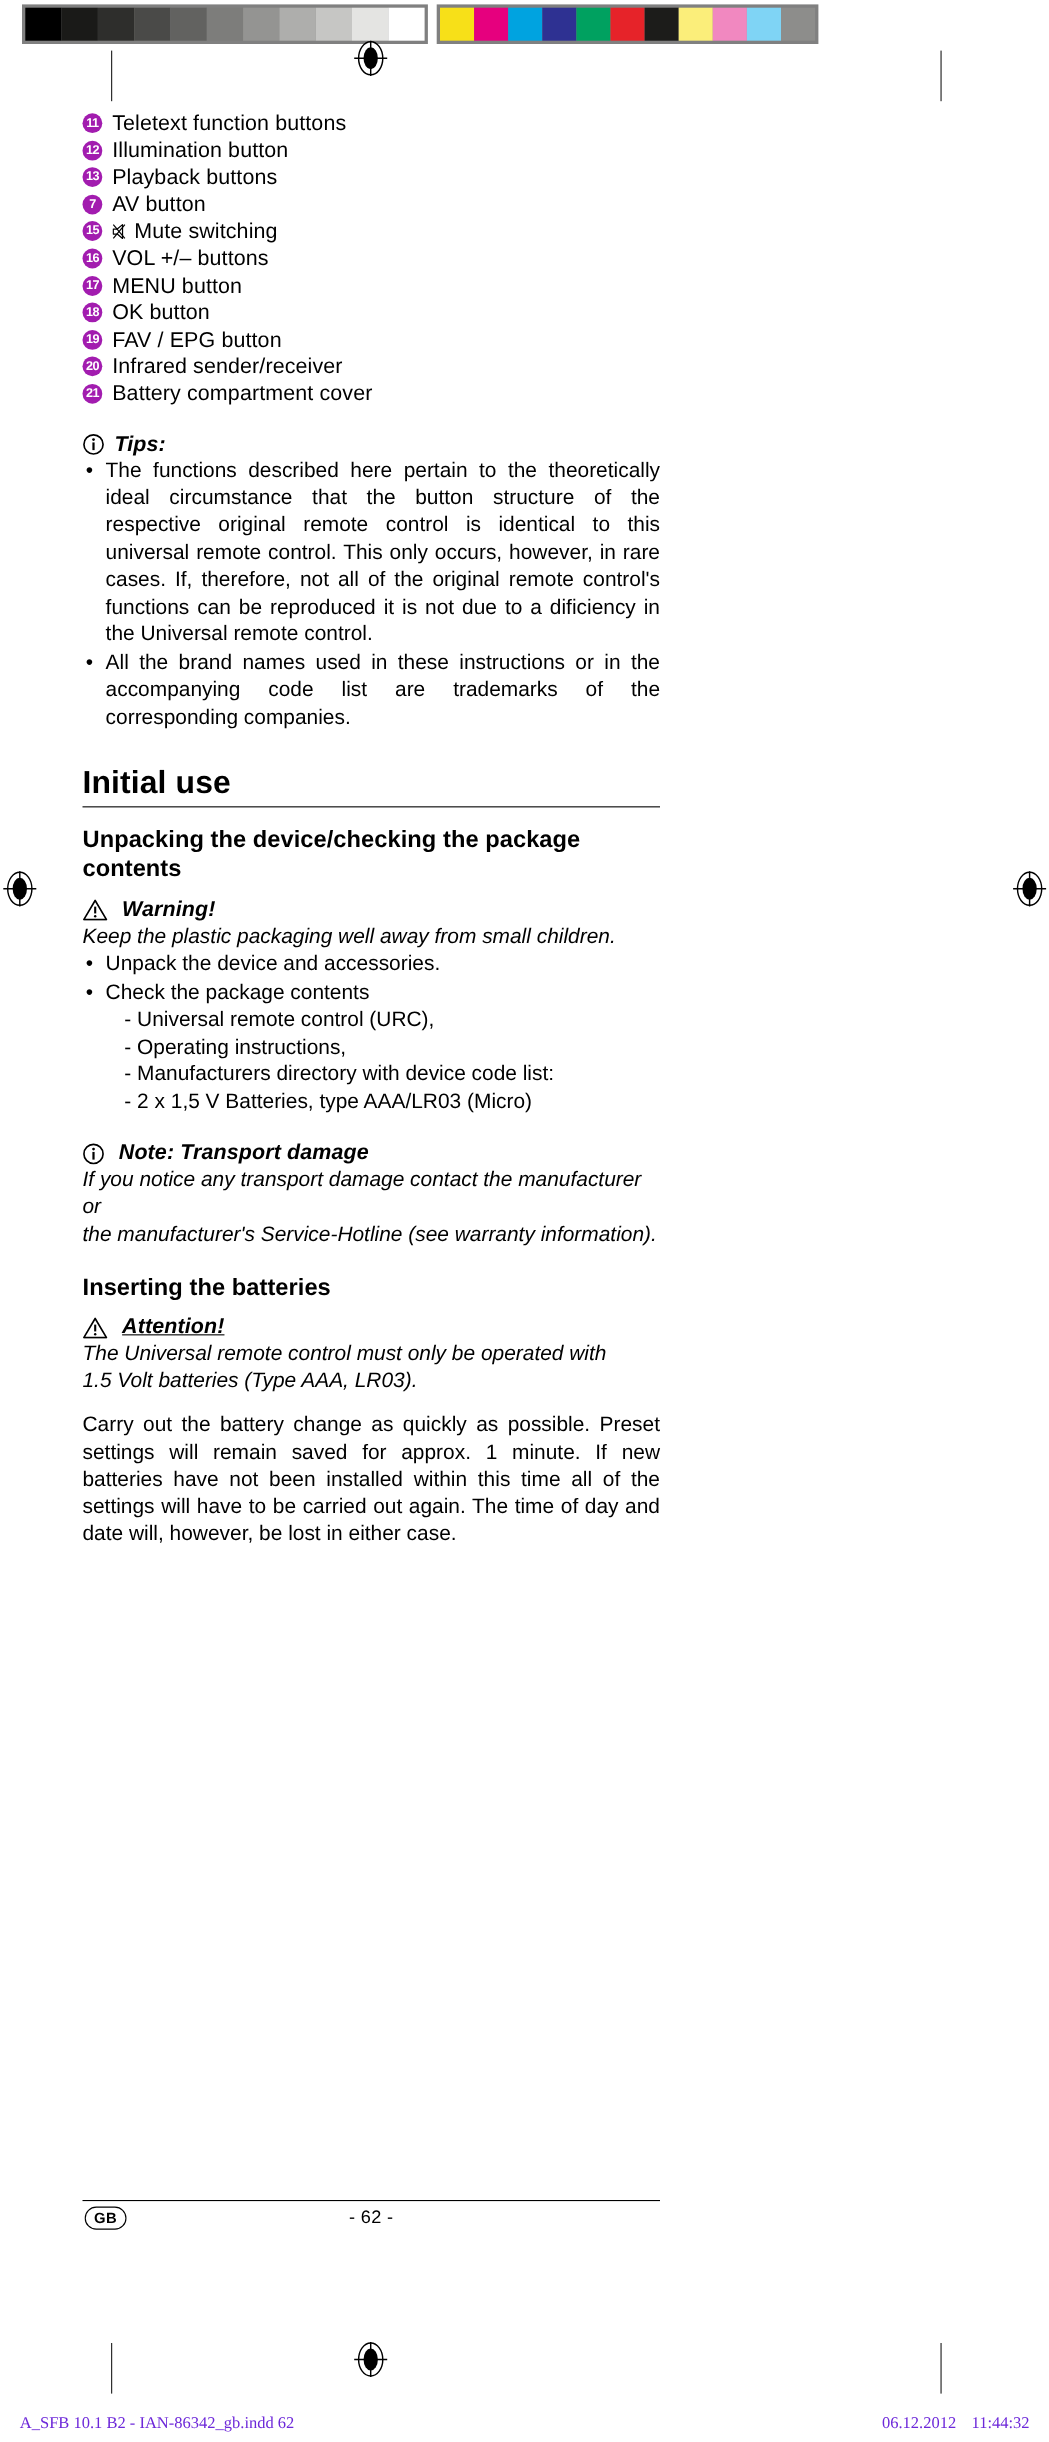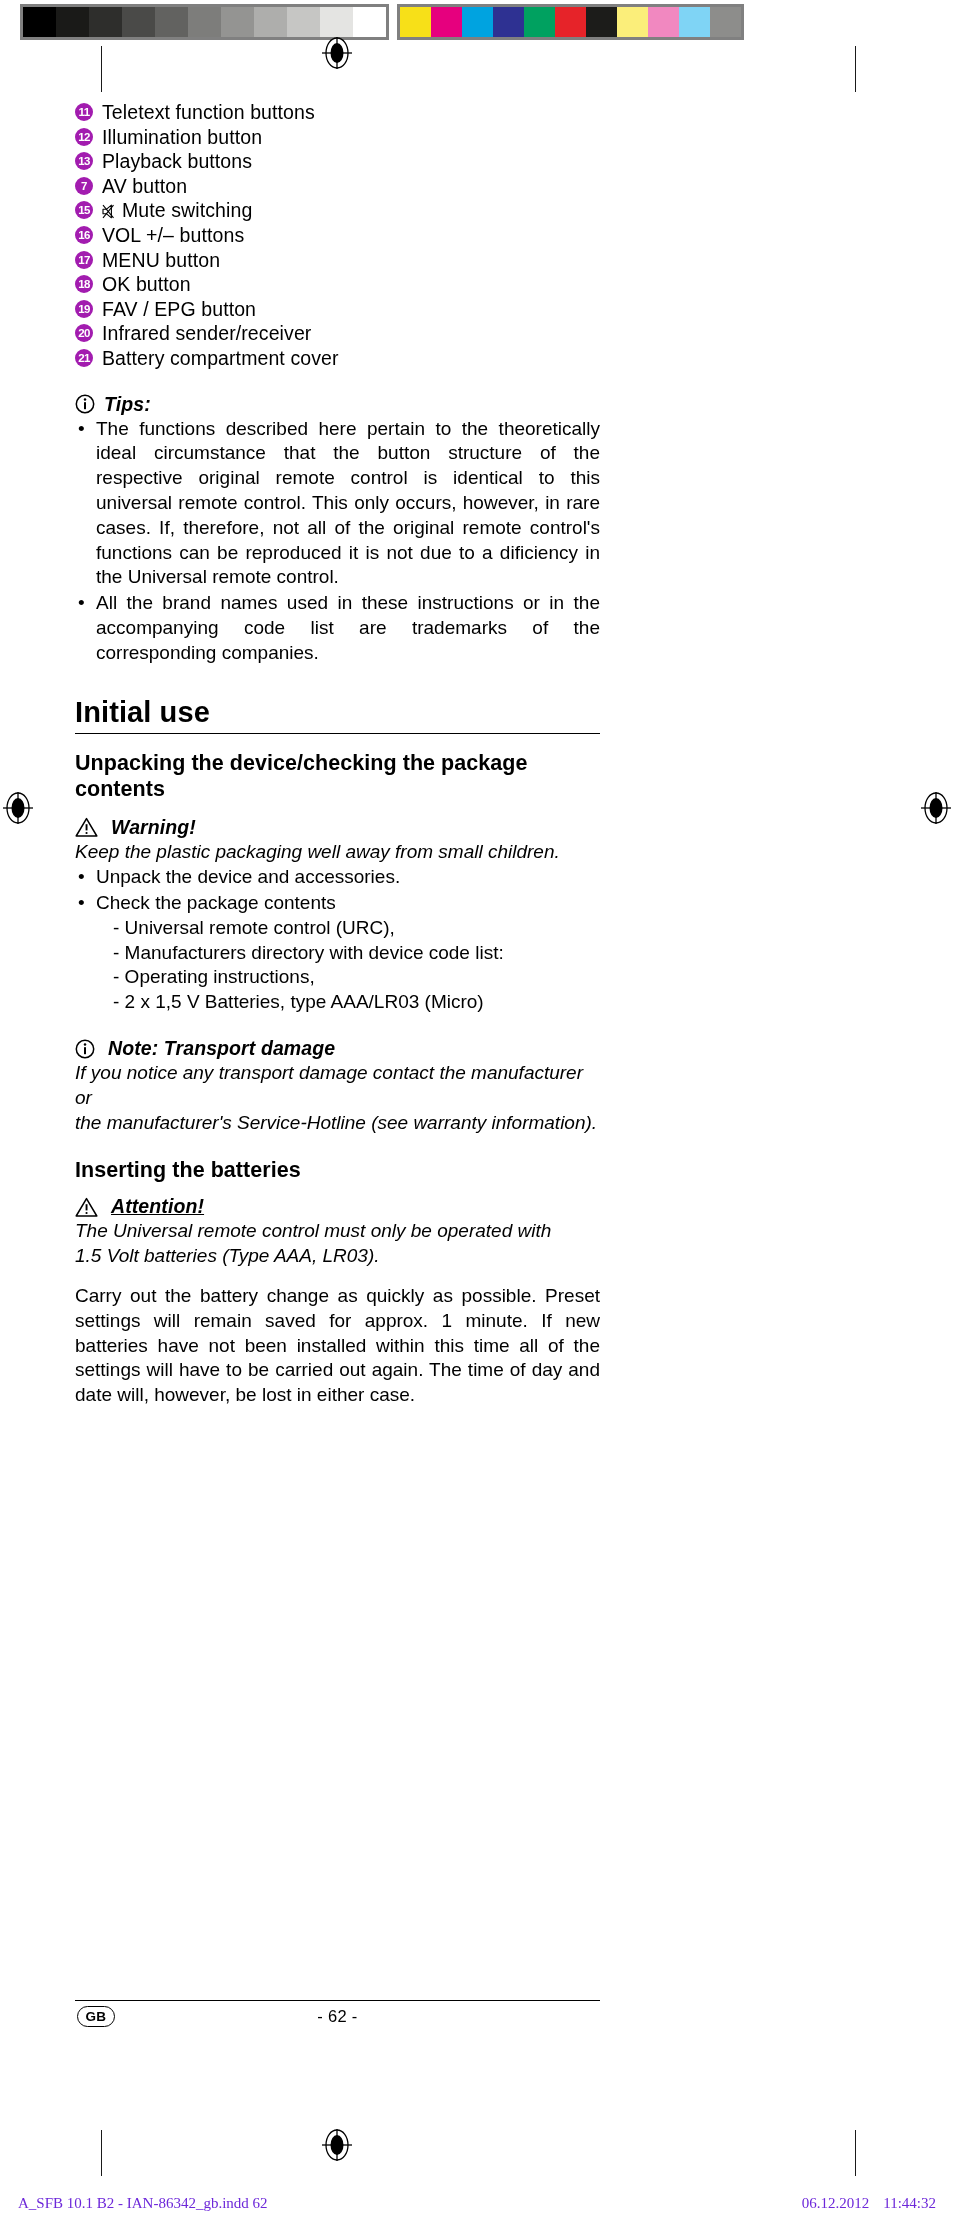--- a/index.html
+++ b/index.html
@@ -437,22 +437,22 @@
           <span class="dot">•</span>
           <span class="btext nojust">Unpack the device and accessories.</span>
         </li>
         <li>
           <span class="dot">•</span>
           <span class="btext nojust">Check the package contents</span>
         </li>
       </ul>
     <ul class="dashlist" id="dash-items">
         <li>- Universal remote control (URC),</li>
+        <li>- Operating instructions,</li>
         <li>- Manufacturers directory with device code list:</li>
-        <li>- Operating instructions,</li>
         <li>- 2 x 1,5 V Batteries, type AAA/LR03 (Micro)</li>
       </ul>
 
     <div class="note-head">
       <span class="icon-info">
         <svg viewBox="0 0 20 20" width="20" height="20">
           <circle cx="10" cy="10" r="8.7" fill="none" stroke="#000" stroke-width="1.5"></circle>
           <circle cx="10" cy="5.6" r="1.25" fill="#000"></circle>
           <rect x="9" y="8.2" width="2" height="7" fill="#000"></rect>
         </svg>

